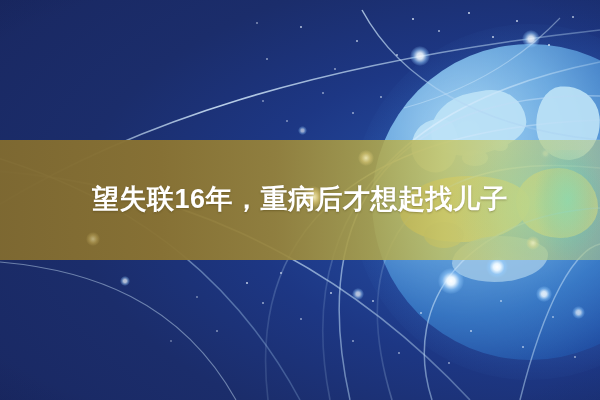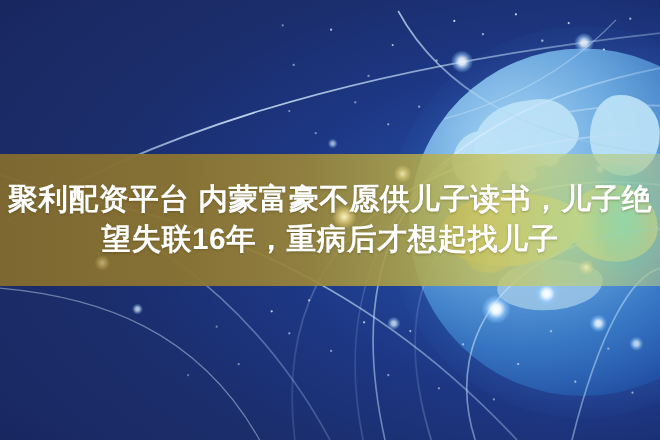--- a/index.html
+++ b/index.html
@@ -283,17 +283,16 @@
 
   <div class="band"></div>
   <div class="band-glow-a"></div>
   <div class="band-glow-b"></div>
   <div class="band-spark" style="left:302px;top:186px;width:22px;height:22px;"></div>
   <div class="band-spark" style="left:358px;top:150px;width:16px;height:16px;opacity:.8;"></div>
   <div class="band-spark" style="left:86px;top:232px;width:14px;height:14px;opacity:.5;"></div>
   <div class="band-spark" style="left:526px;top:236px;width:14px;height:14px;opacity:.7;"></div>
 
   <div class="headline">
-    <div class="line">聚利配资平台 内蒙富豪不愿供儿子读书，儿子绝</div>
     <div class="line">望失联16年，重病后才想起找儿子</div>
   </div>
 
 </div>
 
 </body></html>

